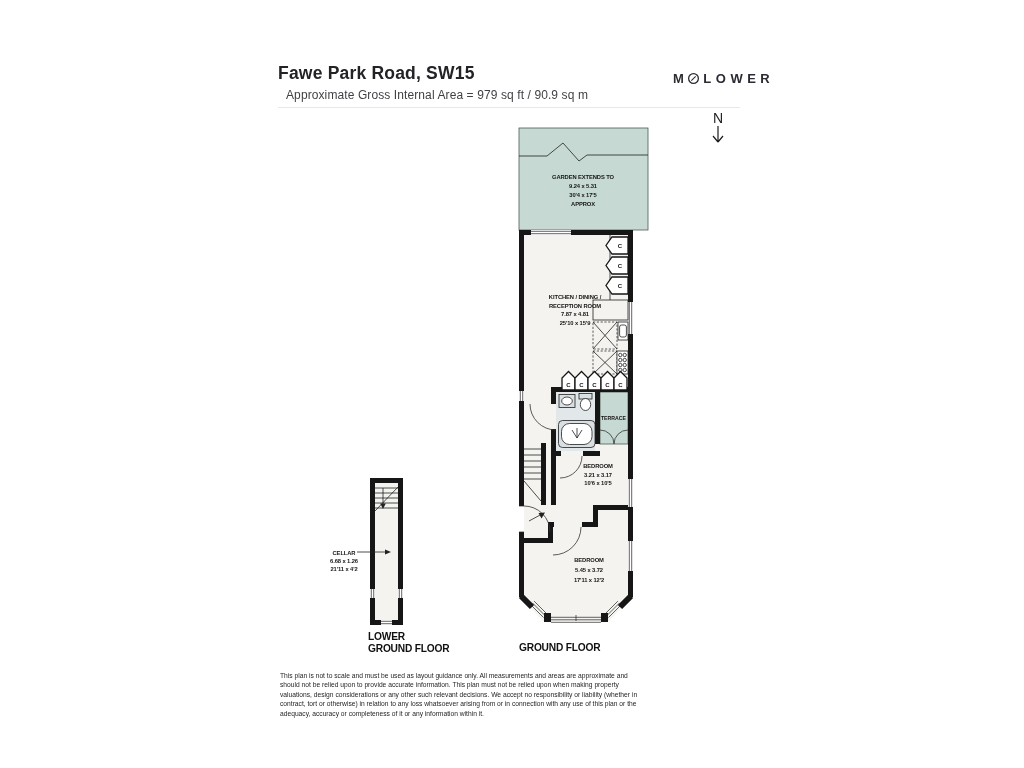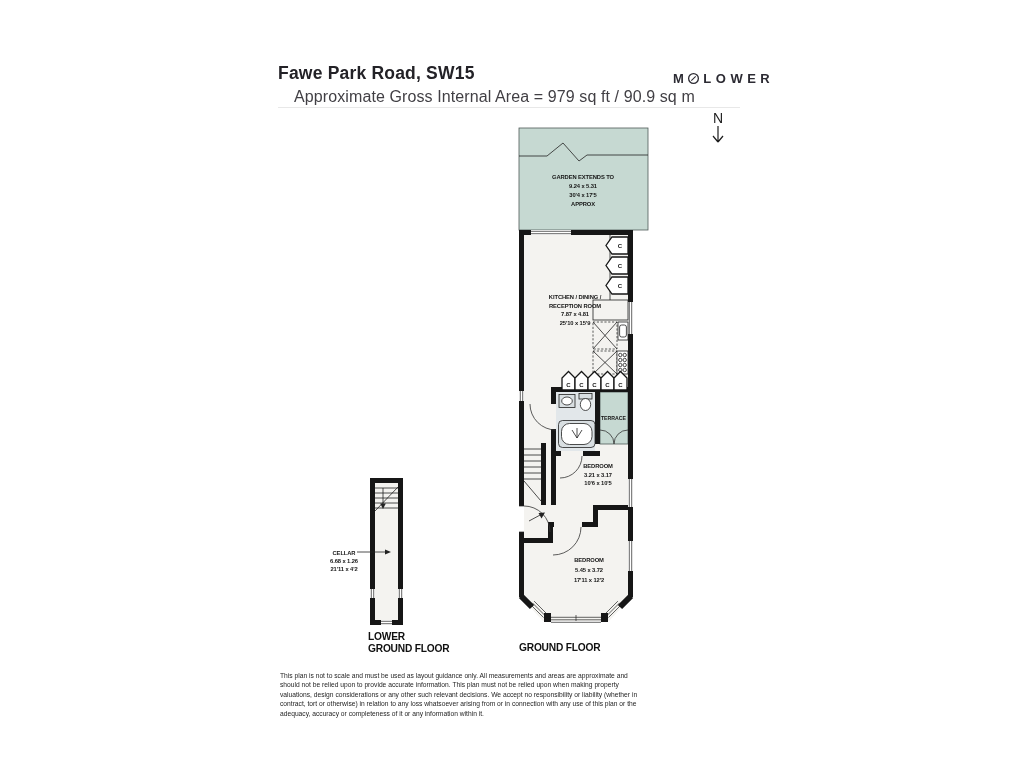--- a/index.html
+++ b/index.html
@@ -7,21 +7,21 @@
     --floor:#f4f3f0;
     --garden:#c6d9d2;
     --bathroom:#e2e7ea;
     --ink:#1d1d1d;
   }
   html,body{margin:0;padding:0;background:#fff;}
   .page{position:relative;width:1024px;height:768px;background:#fff;overflow:hidden;
         font-family:"Liberation Sans",sans-serif;}
   .hdr{position:absolute;left:278px;top:63px;}
   .hdr h1{margin:0;font-size:17.5px;font-weight:700;color:#232227;letter-spacing:.2px;}
-  .hdr p{margin:4px 16px 0;font-size:16px;color:#413f44;letter-spacing:.1px;}
+  .hdr p{margin:4px 8px 0;font-size:12px;color:#413f44;letter-spacing:.1px;}
   .rule{position:absolute;left:278px;top:107px;width:462px;height:1px;background:#e8e8e8;}
   .logo{position:absolute;left:673px;top:71px;display:flex;align-items:center;color:#2c2b33;
         font-size:13px;font-weight:600;letter-spacing:4.5px;}
   .logo svg{margin:0 3px 0 -1px;display:block;}
   .compass{position:absolute;left:704px;top:110px;width:28px;text-align:center;color:var(--ink);}
   .compass .n{font-size:14px;font-weight:500;}
   .compass svg{display:block;margin:0 auto;}
   .plan{position:absolute;left:300px;top:115px;width:430px;height:545px;}
   .disclaimer{position:absolute;left:280px;top:671px;width:360px;font-size:6.7px;line-height:1.4;
               color:#1e1e1e;}

